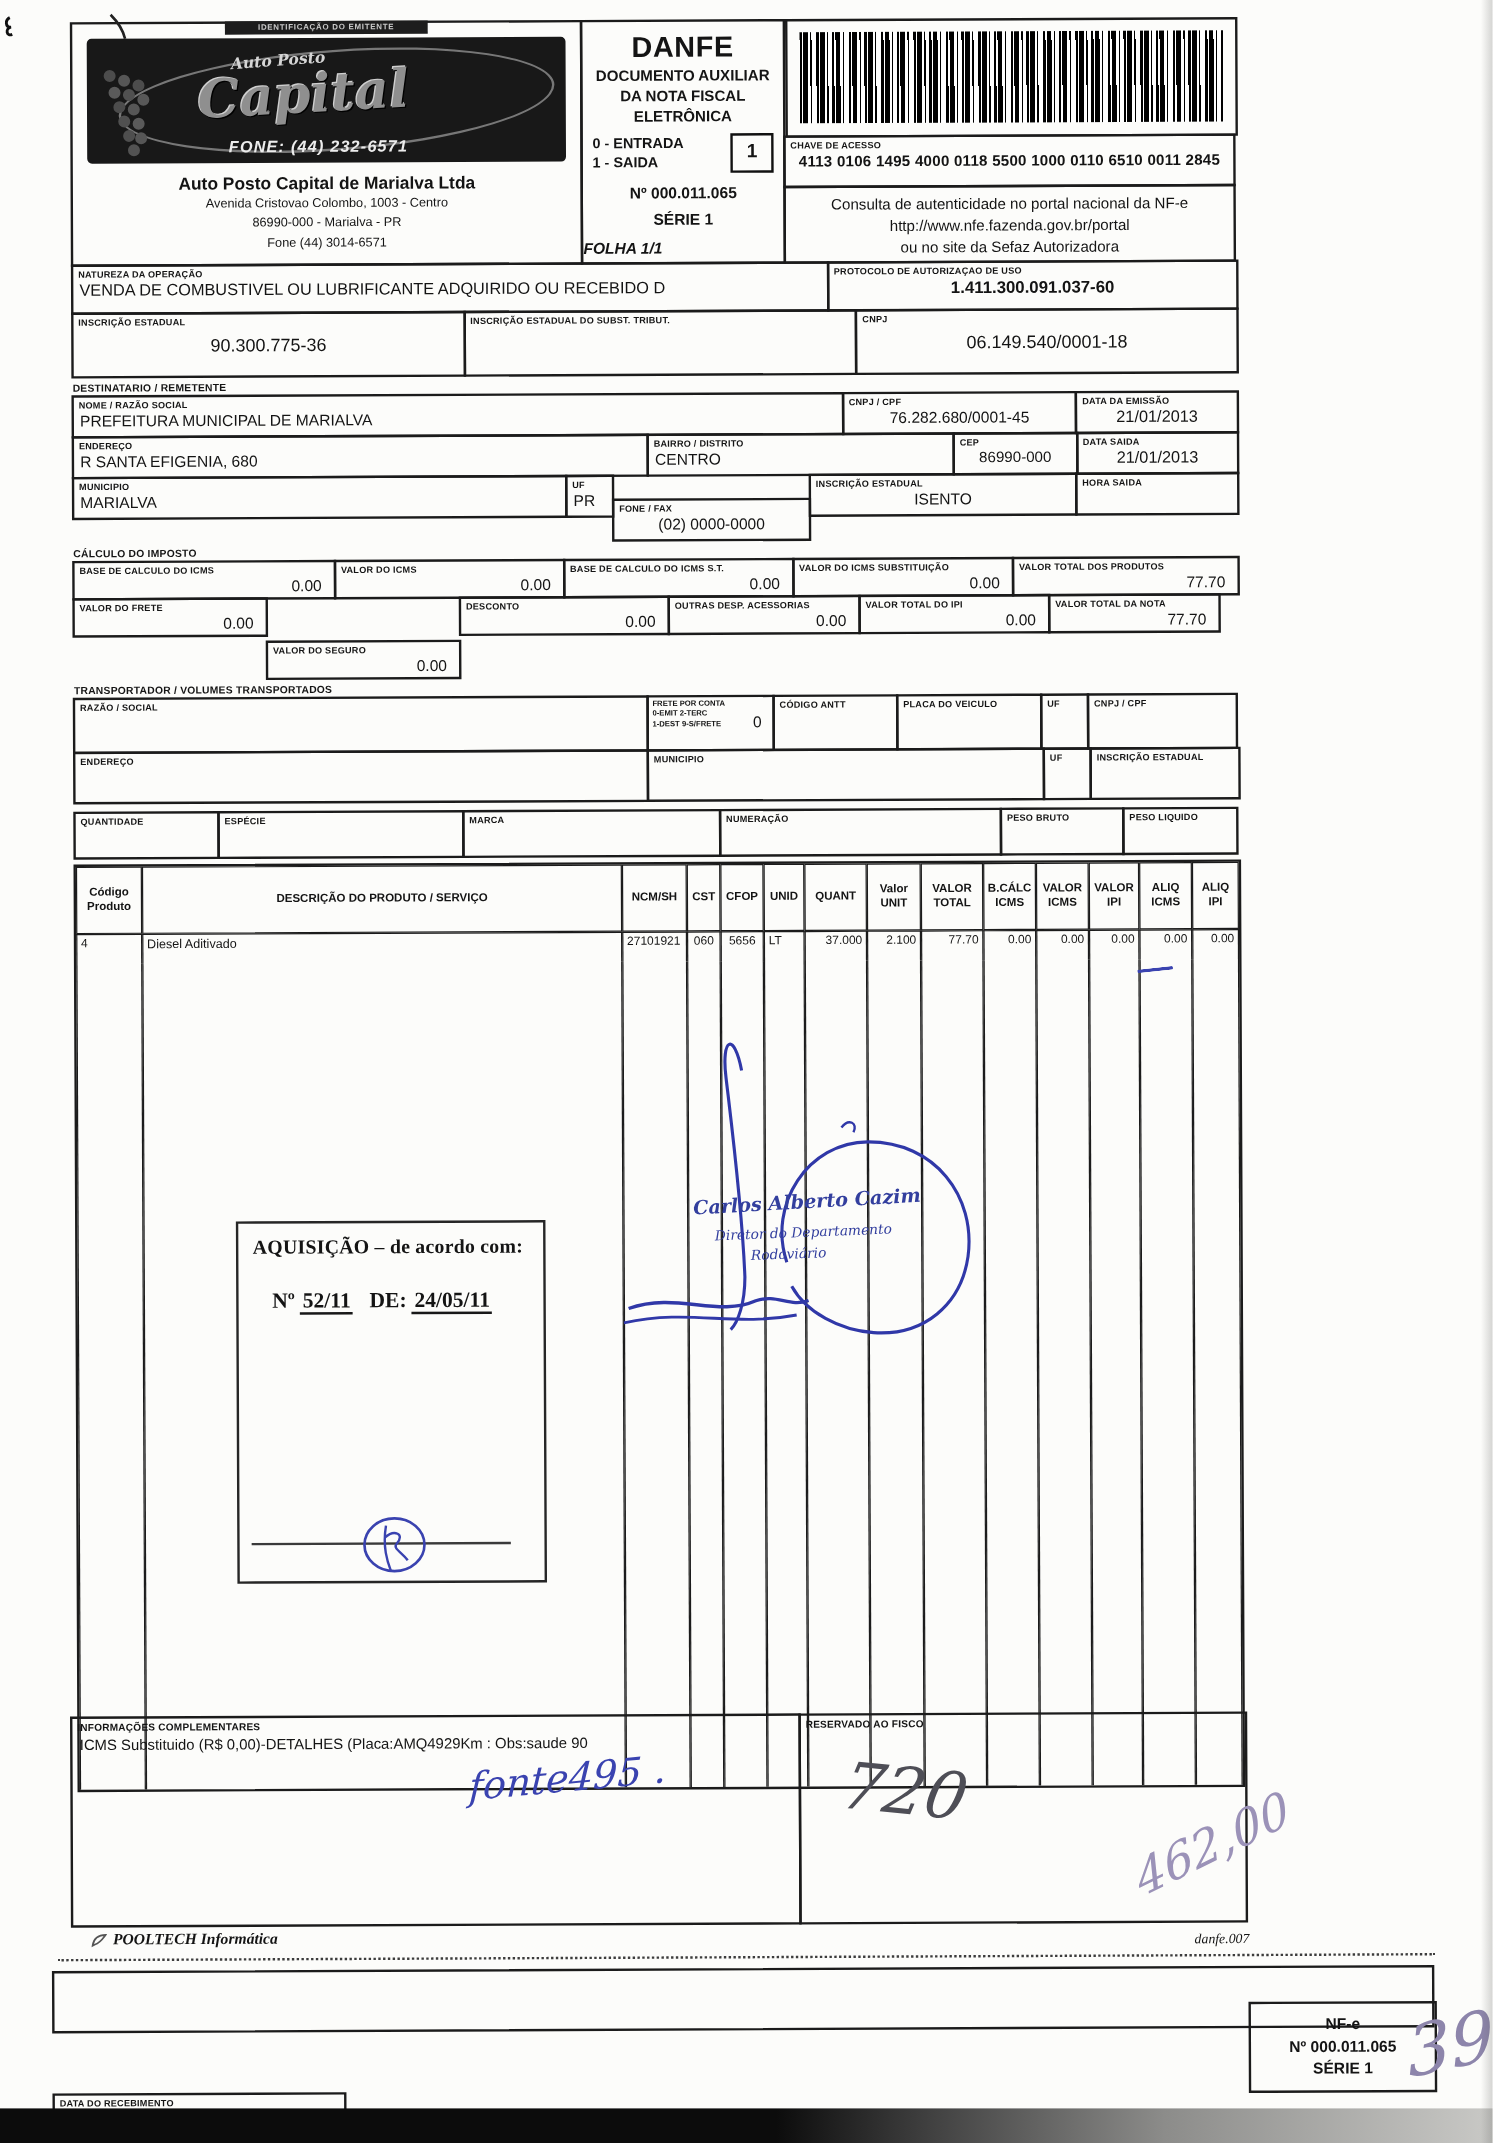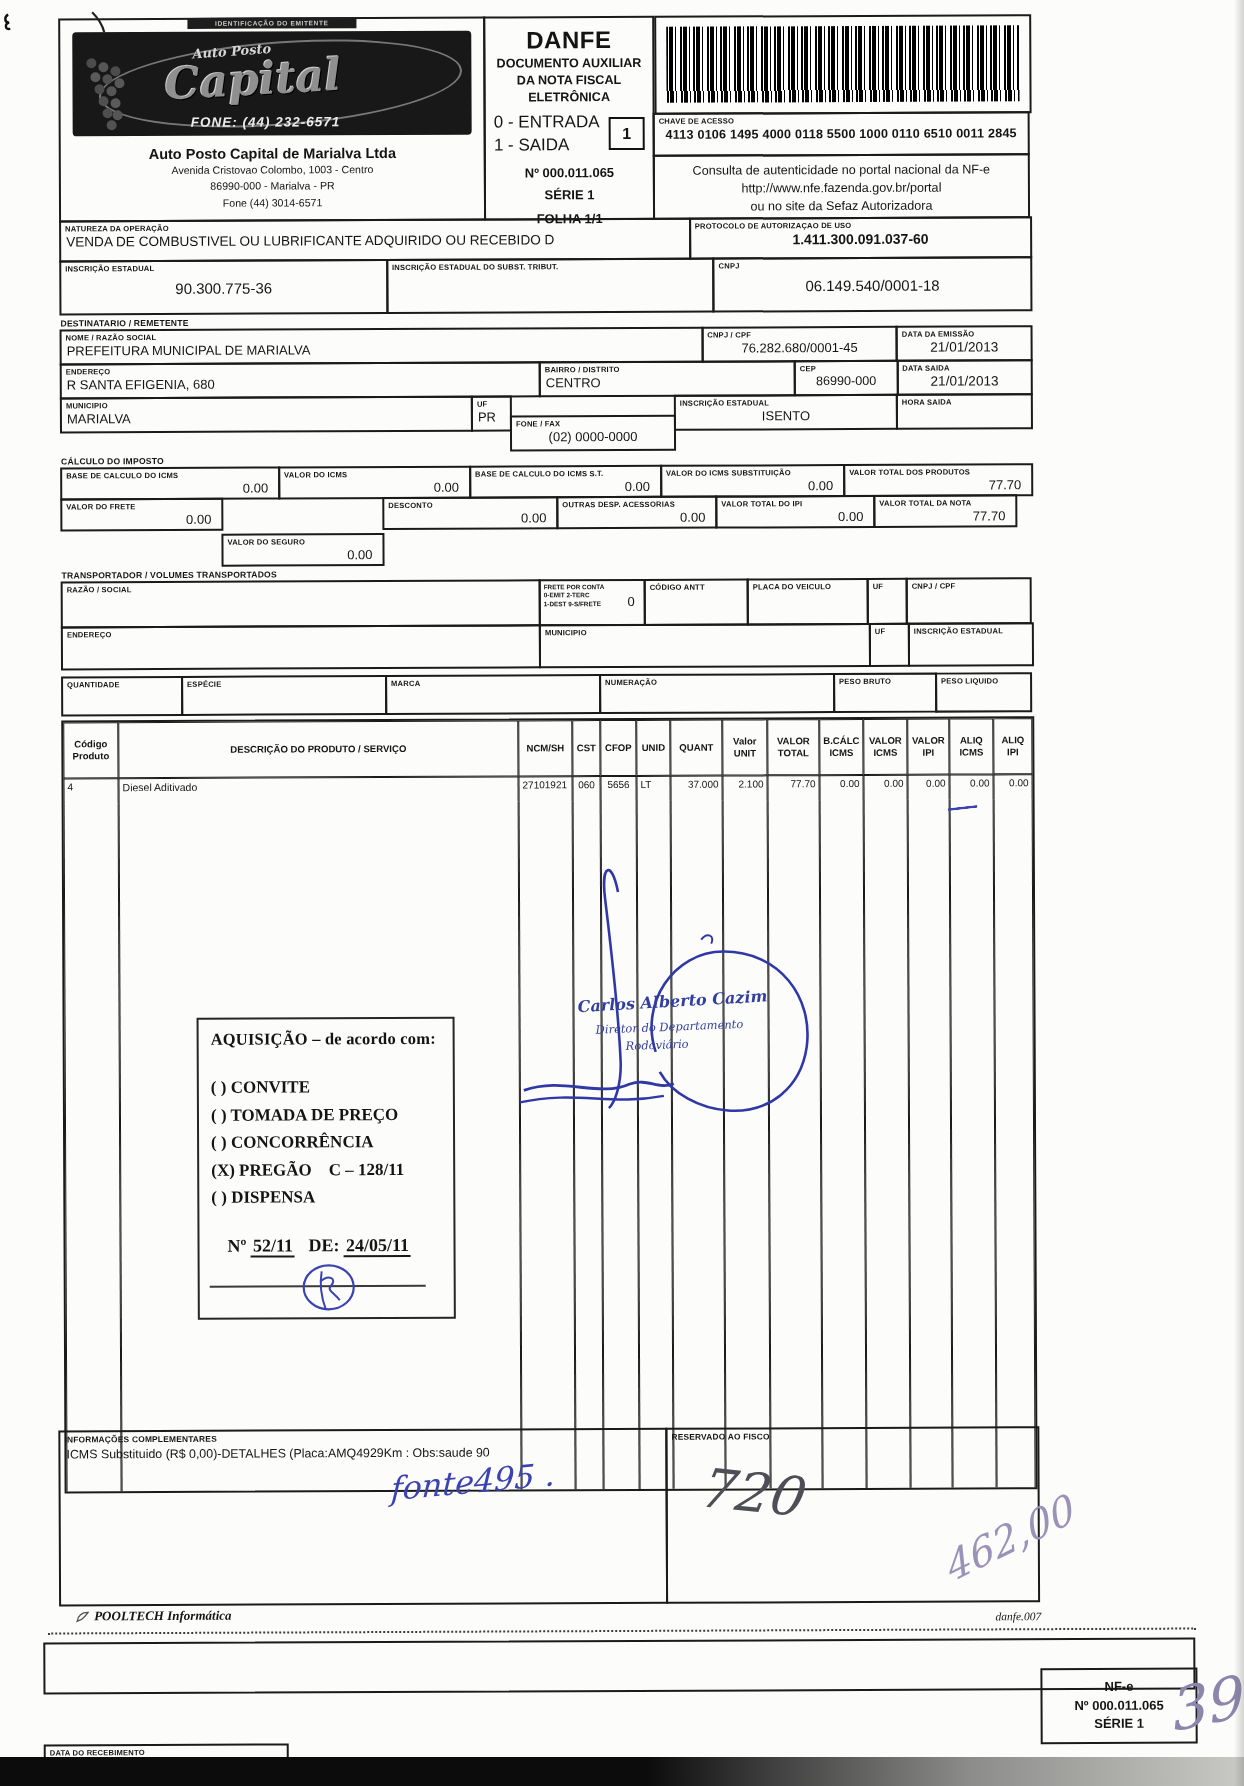--- a/index.html
+++ b/index.html
@@ -30,26 +30,26 @@
   .logo-phone{position:absolute;left:118px;bottom:6px;color:#ececec;font-weight:bold;font-style:italic;font-size:13.5px;letter-spacing:1px;}
   .grapes{position:absolute;left:14px;top:26px;width:10px;height:10px;border-radius:50%;background:#4c4c4c;
           box-shadow:12px 4px 0 #565656,24px 8px 0 #4c4c4c,4px 14px 0 #5a5a5a,16px 16px 0 #505050,28px 20px 0 #585858,
           8px 26px 0 #4c4c4c,20px 28px 0 #565656,12px 38px 0 #505050,24px 40px 0 #5a5a5a,16px 50px 0 #4e4e4e,26px 52px 0 #565656,20px 62px 0 #525252;}
   .ename{font-size:14.5px;font-weight:bold;text-align:center;margin-top:10px;}
   .eaddr{font-size:10.6px;text-align:center;line-height:1.55;}
   
   .dtitle{font-size:24px;font-weight:bold;text-align:center;margin-top:8px;letter-spacing:.5px;}
   .dsub{font-size:12.6px;font-weight:bold;text-align:center;line-height:1.18;margin-top:2px;}
   .dtipo{display:flex;align-items:center;margin:6px 4px 0 8px;}
-  .dlbls{font-size:17px;line-height:1.35;flex:1;}
+  .dlbls{font-size:12px;line-height:1.35;flex:1;font-weight:bold;}
   .tipobox{width:32px;height:29px;border:2px solid #111;font-size:16px;font-weight:bold;
            display:flex;align-items:center;justify-content:center;margin-right:4px;}
   .dnum{font-size:13px;font-weight:bold;text-align:center;margin-top:9px;}
   .dserie{font-size:13px;font-weight:bold;text-align:center;margin-top:7px;}
-  .dfolha{font-size:13px;font-weight:bold;text-align:center;margin-top:9px;}
+  .dfolha{font-size:13px;font-weight:bold;margin-top:9px;font-style:italic;}
   
   .barcode{height:76px;margin:9px 10px;background:
      repeating-linear-gradient(90deg,#000 0 2px,#fff 2px 3px,#000 3px 7px,#fff 7px 9px,#000 9px 10px,#fff 10px 14px,
      #000 14px 16px,#fff 16px 17px,#000 17px 21px,#fff 21px 23px,#000 23px 24px,#fff 24px 27px);}
   .chaveval{font-size:12.6px;font-weight:bold;text-align:center;white-space:nowrap;letter-spacing:.2px;margin-top:2px;}
   .consulta{font-size:12.6px;text-align:center;line-height:1.42;padding-top:6px;}
   
   .ptable{display:grid;grid-template-columns:55px 400px 54px 28px 36px 34px 52px 45px 52px 44px 44px 42px 44px 1fr;
           width:973px;box-sizing:border-box;border:2px solid #1b1b1b;margin-top:-2px;}
   .ptable .h{border:1px solid #1b1b1b;font-size:9.6px;font-weight:bold;text-align:center;
@@ -383,27 +383,20 @@
           <div class="f"></div>
           <div class="f"></div>
           <div class="f"></div>
           <div class="f"></div>
           <div class="f"></div>
     </div>
   </div>
 
   <div class="ov stampbox">
     <div class="stitle">AQUISIÇÃO – de acordo com:</div>
-    <div class="sopts">
-      <div>( ) CONVITE</div>
-      <div>( ) TOMADA DE PREÇO</div>
-      <div>( ) CONCORRÊNCIA</div>
-      <div><span>(X) PREGÃO</span>&nbsp;&nbsp;&nbsp;&nbsp;<span>C – 128/11</span></div>
-      <div>( ) DISPENSA</div>
-    </div>
     <div class="snum">
       <span>Nº</span>
       <span class="u">52/11</span>&nbsp;&nbsp;
       <span>DE:</span>
       <span class="u">24/05/11</span>
     </div>
     <div class="sline"></div>
     <svg width="58" height="54" style="position:absolute;left:100px;bottom:2px;">
       <ellipse cx="29" cy="26" rx="25" ry="22" fill="none" stroke="#3a43b0" stroke-width="2.2"></ellipse>
       <path d="M22 10 C19 28 23 40 26 48 M21 20 C29 13 38 17 31 25 C27 29 35 32 40 39" fill="none" stroke="#3a43b0" stroke-width="2"></path>

